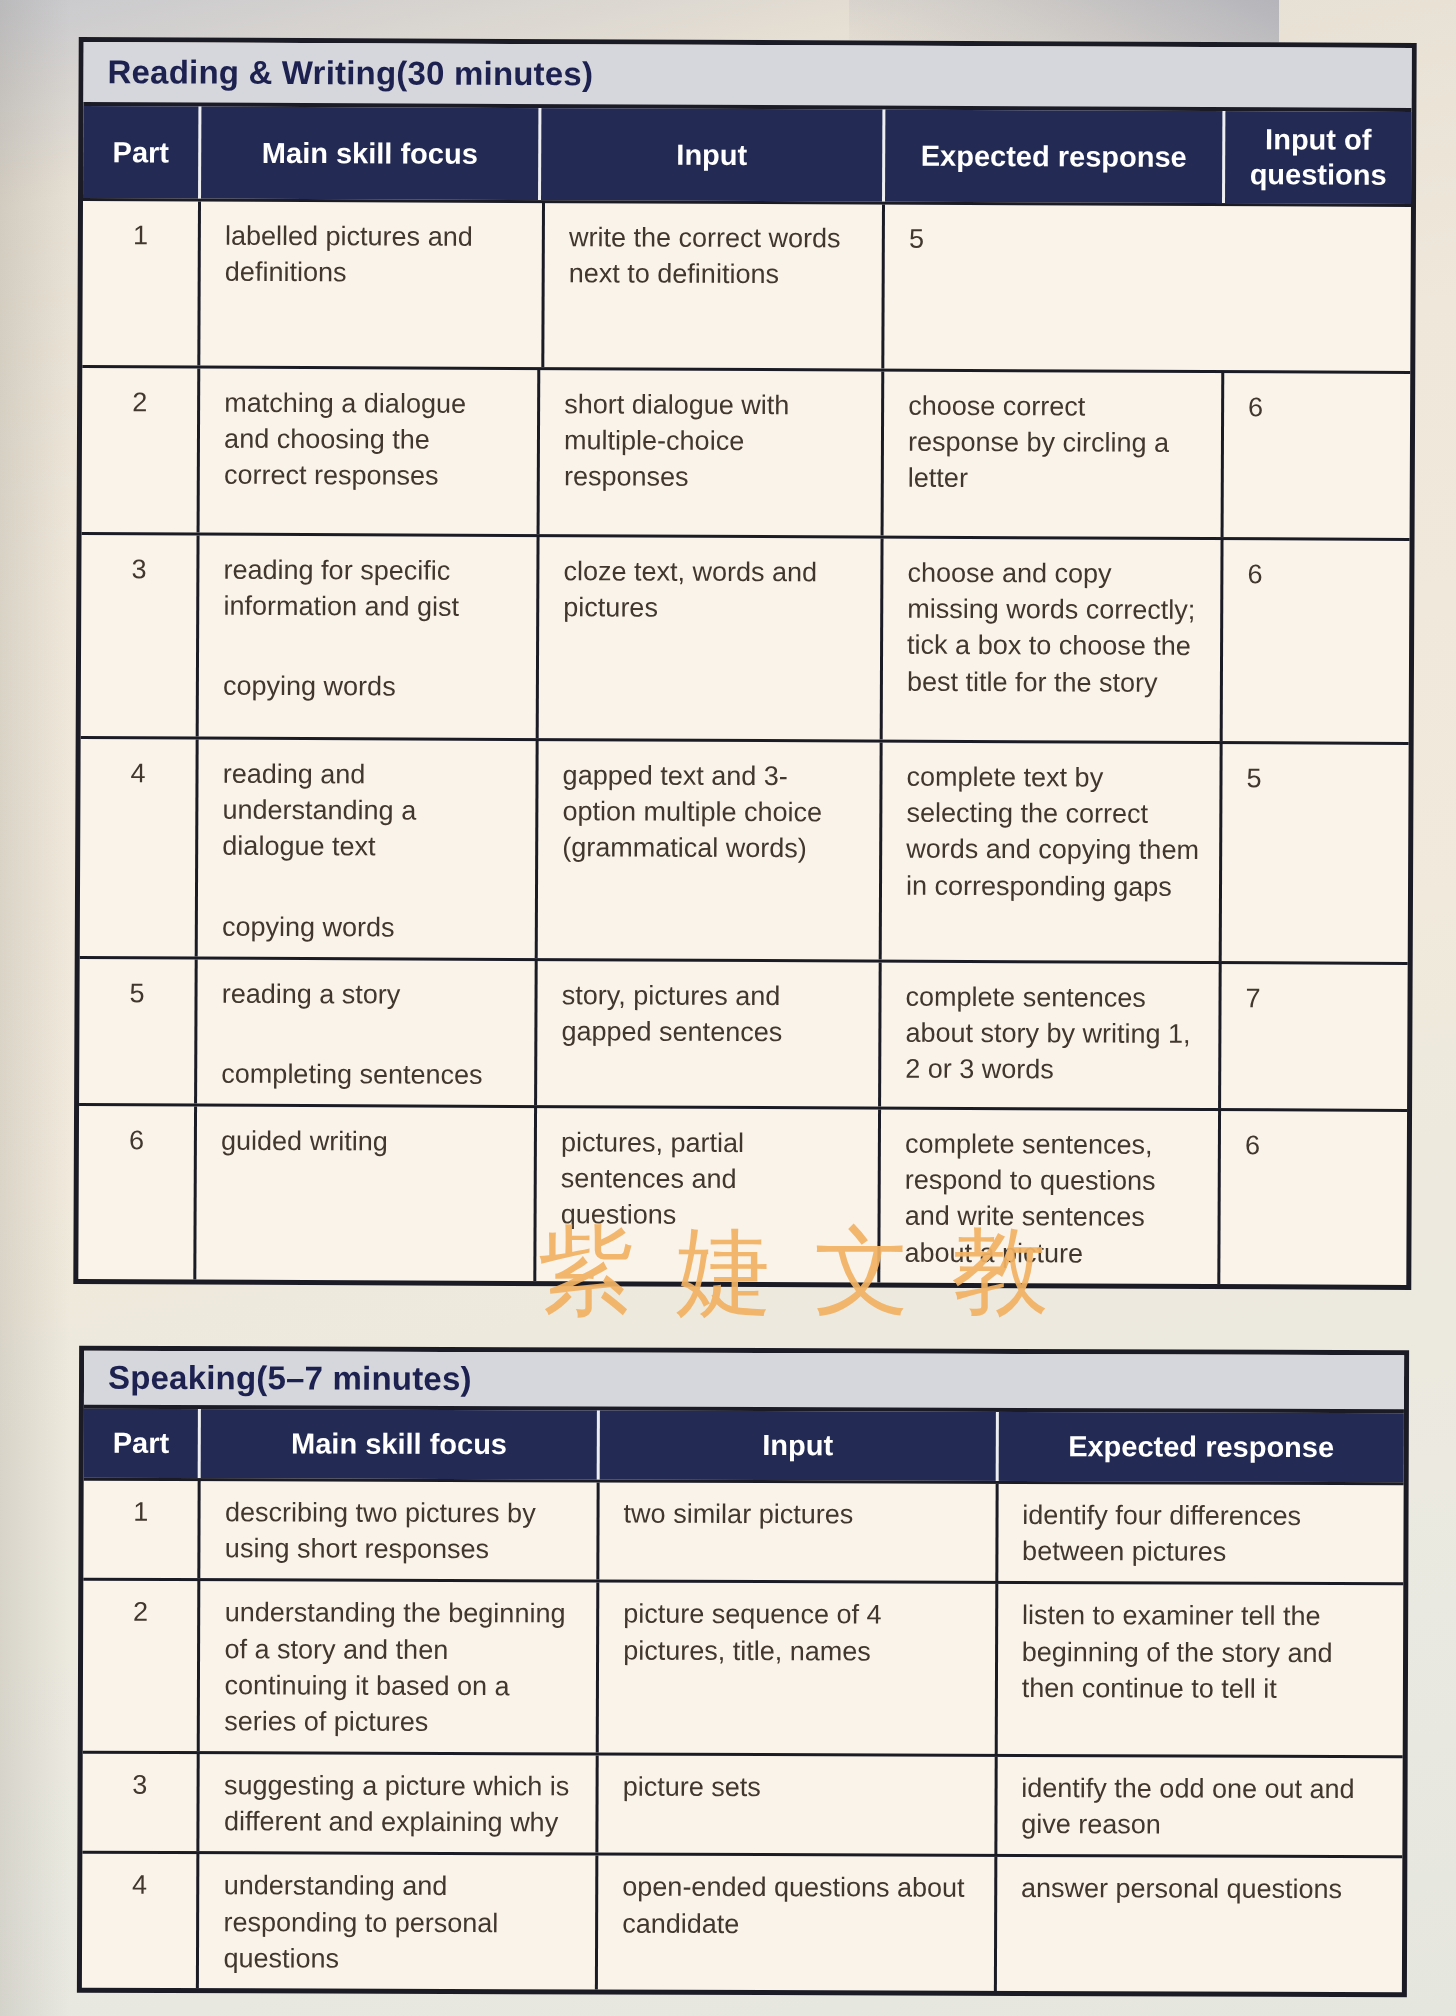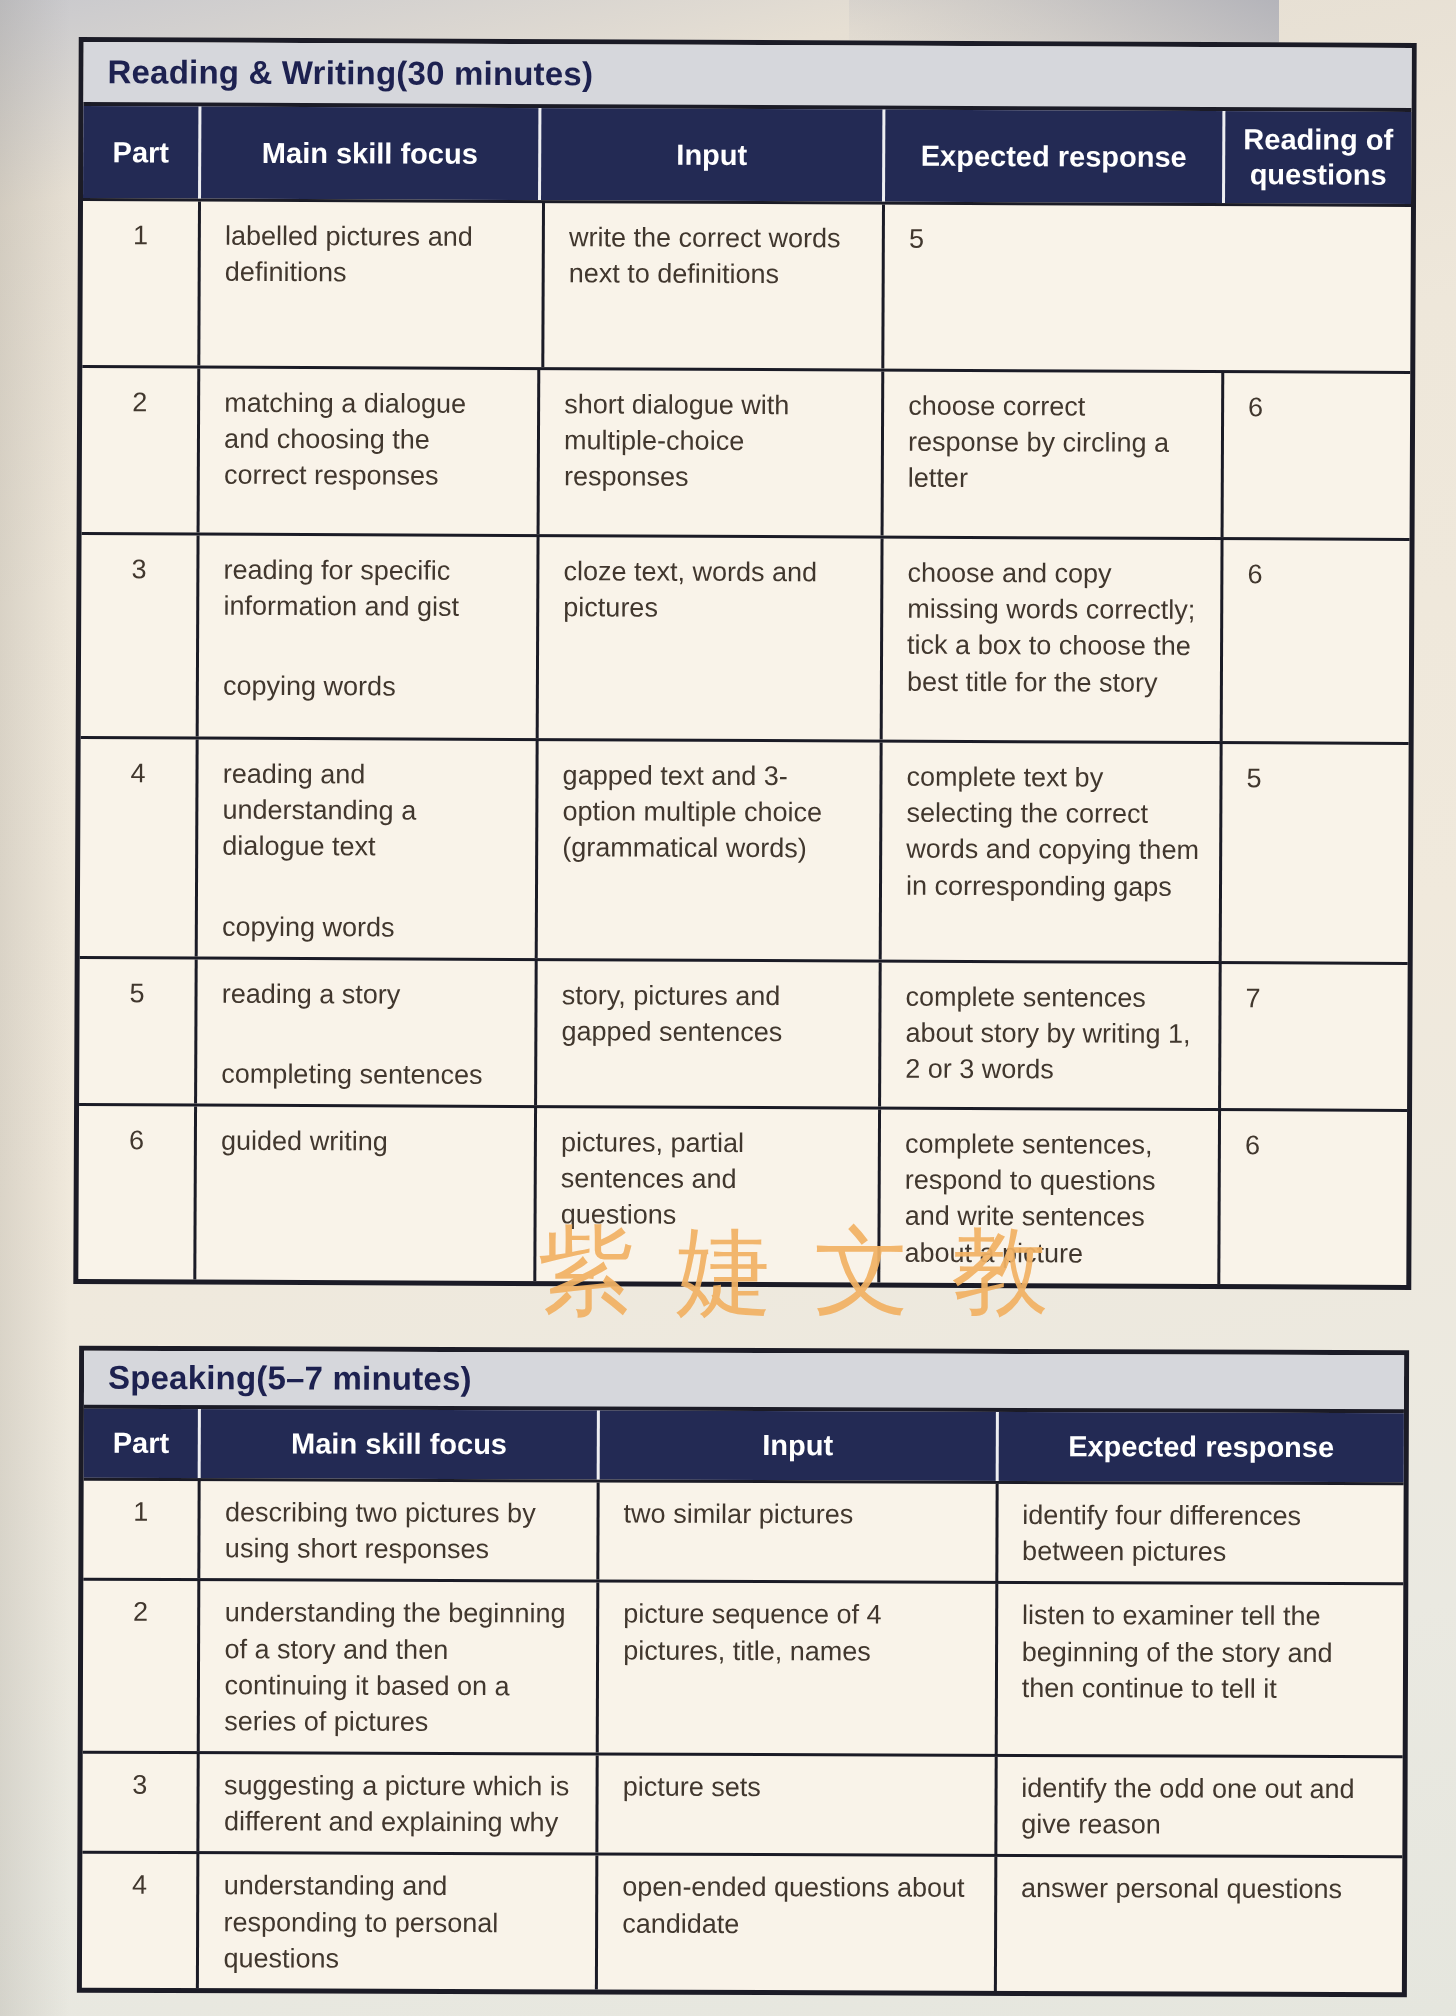--- a/index.html
+++ b/index.html
@@ -109,21 +109,21 @@
 
   <div class="tablewrap t1">
     <div class="titlebar">
       <span class="title">Reading &amp; Writing(30 minutes)</span>
     </div>
     <div class="thead">
       <div class="th col-part">Part</div>
       <div class="th c-skill">Main skill focus</div>
       <div class="th c-input">Input</div>
       <div class="th c-resp">Expected response</div>
-      <div class="th c-num">Reading of questions</div>
+      <div class="th c-num">Input of questions</div>
     </div>
     <div class="tbody">
 
       <div class="tr">
         <div class="td col-part">1</div>
         <div class="td c-input">labelled pictures and definitions</div>
         <div class="td c-resp">write the correct words next to definitions</div>
         <div class="td c-num">5</div>
       </div>
 

